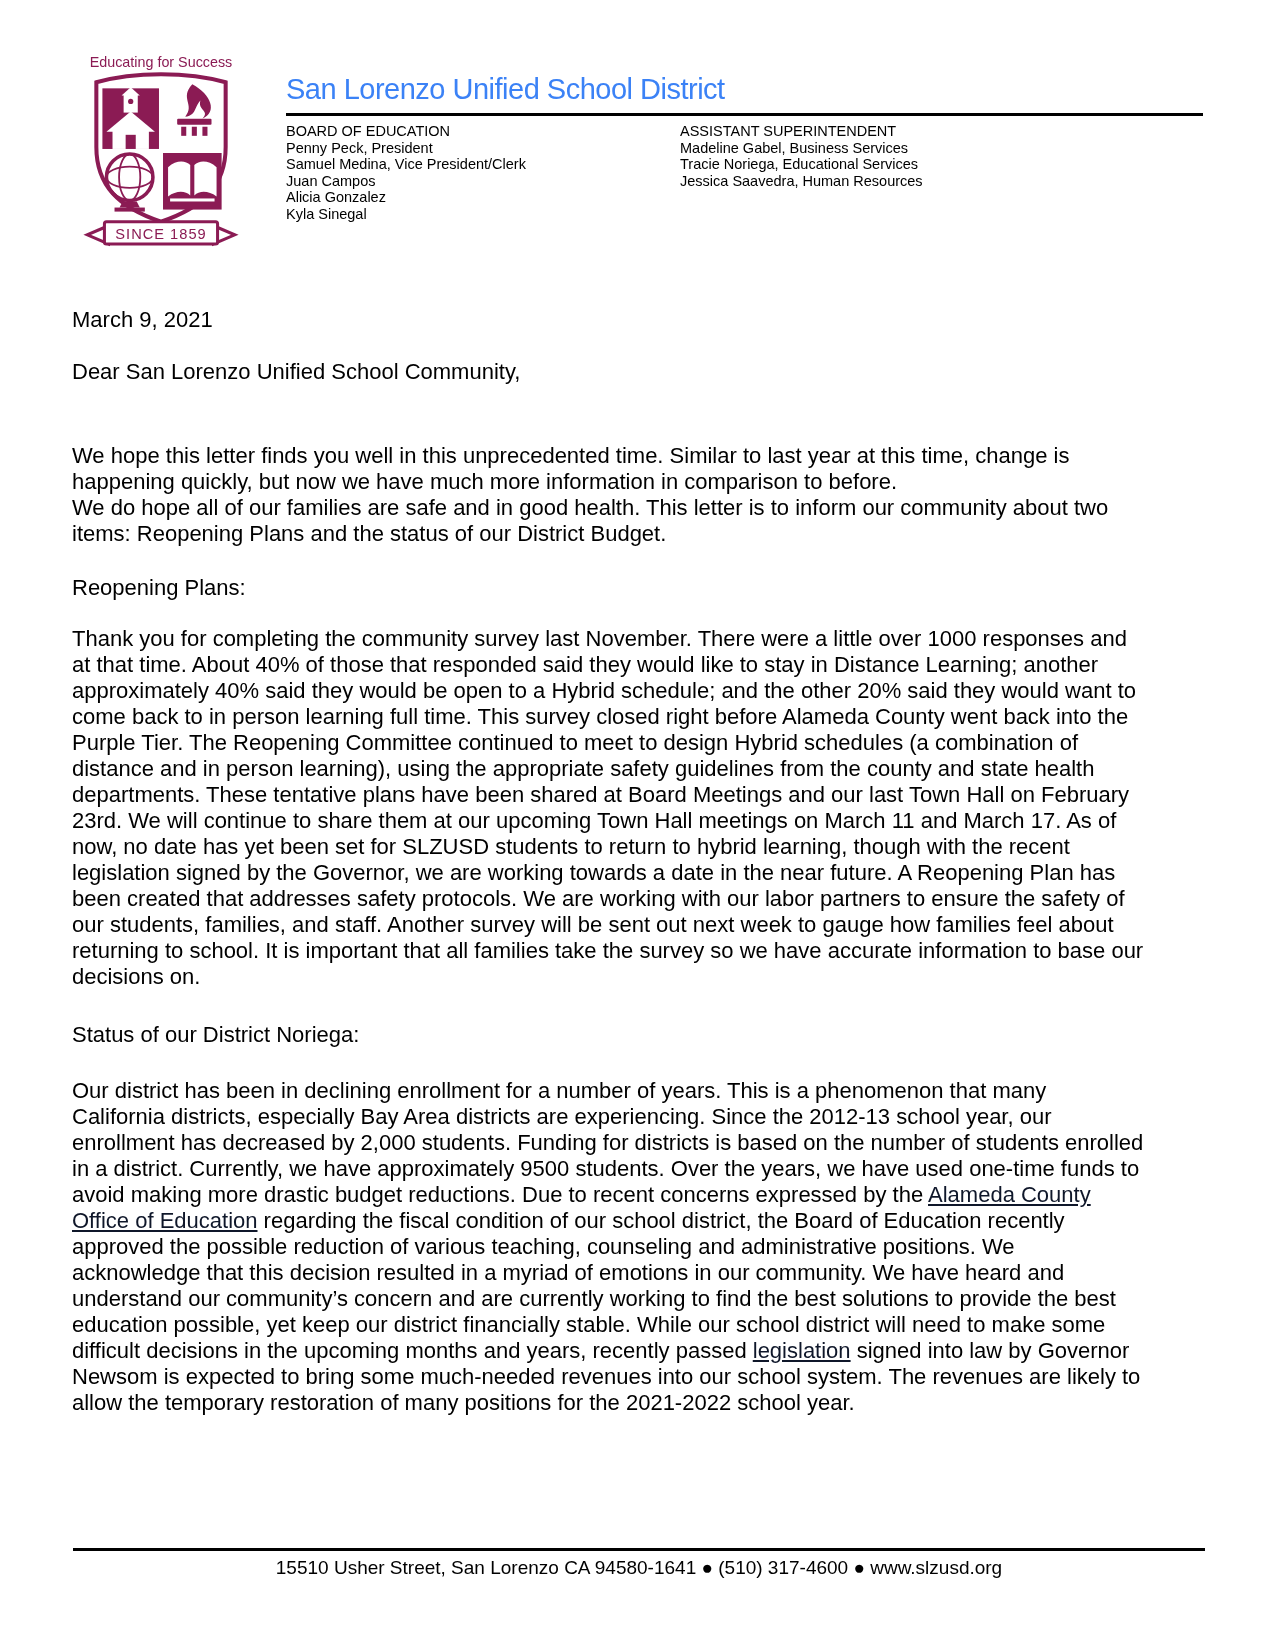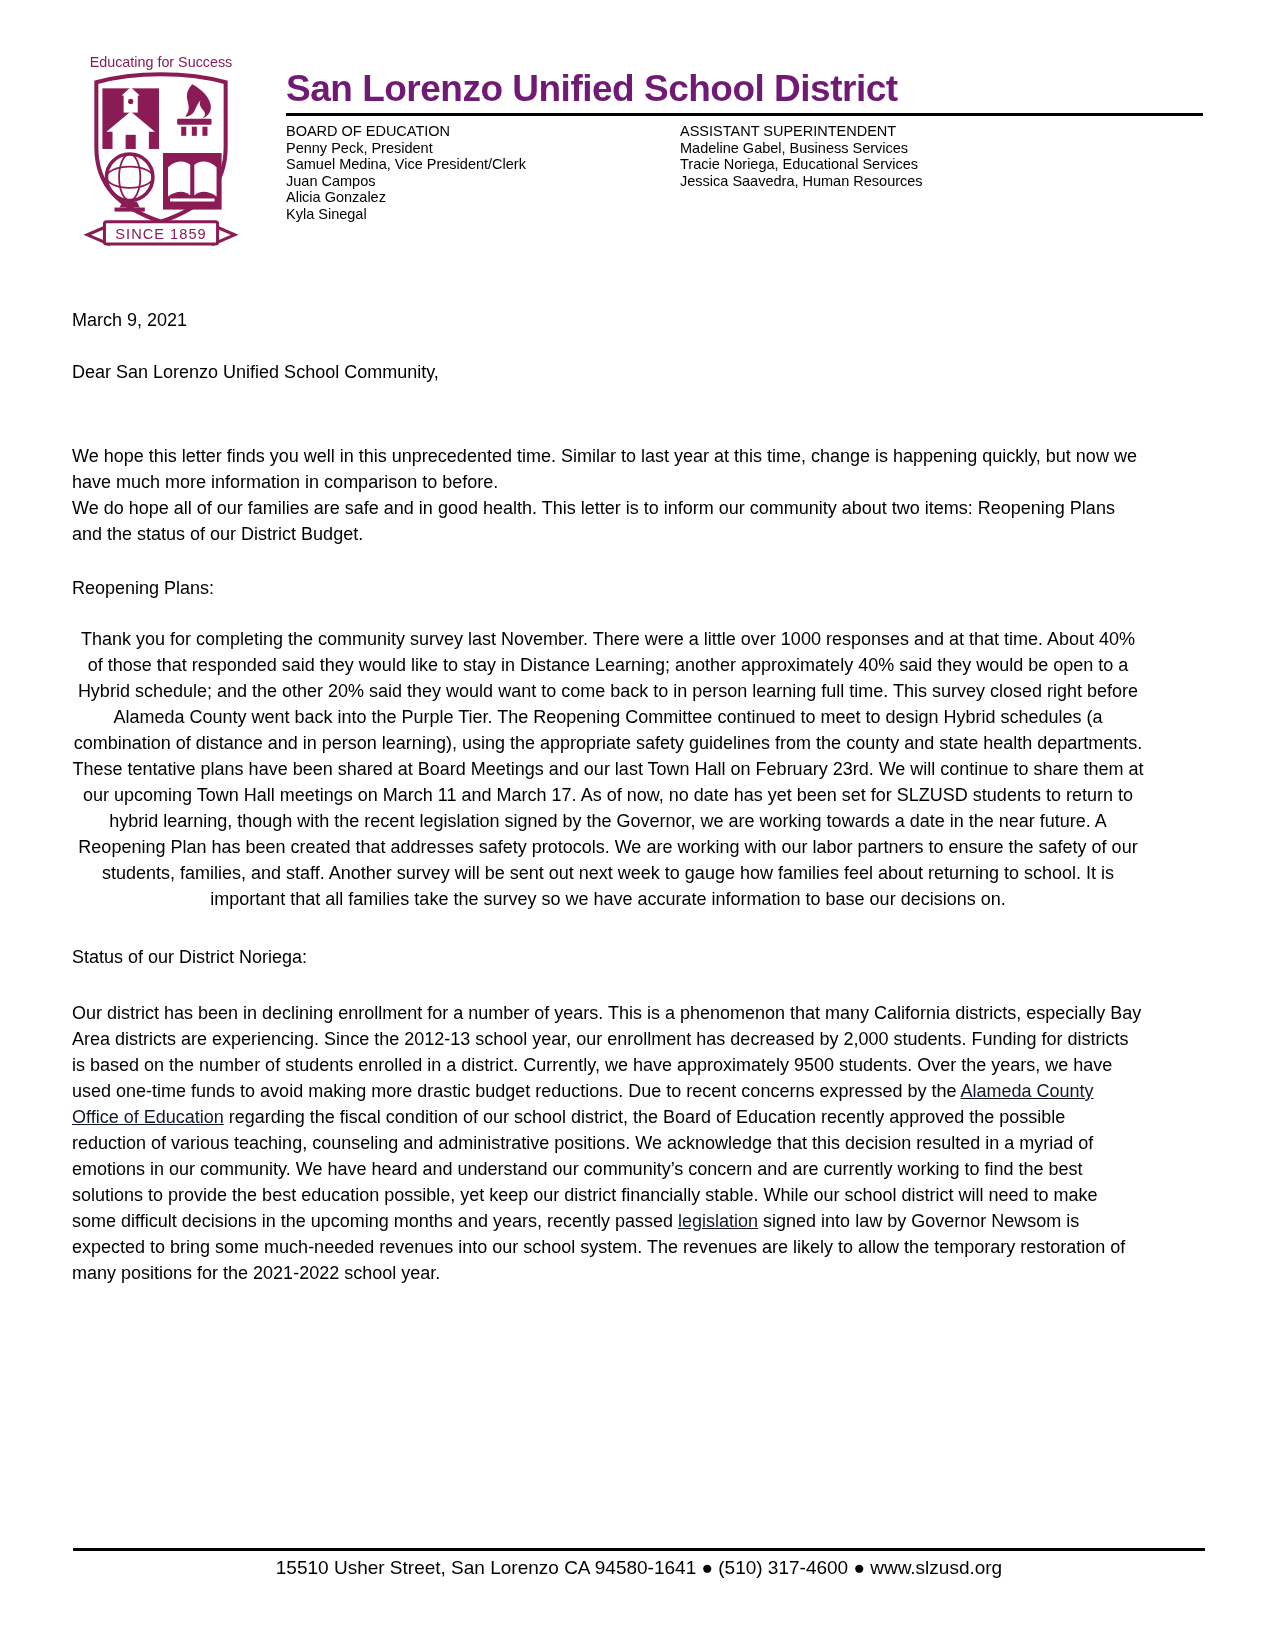--- a/index.html
+++ b/index.html
@@ -23,25 +23,25 @@
     height: 198px;
   }
   .logo svg { width: 100%; height: 100%; display: block; }
   .header-right {
     position: absolute;
     left: 286px;
     top: 70px;
     width: 917px;
   }
   .district-name {
-    font-size: 37px;
-    font-weight: bold;
+    font-size: 29px;
+    font-weight: normal;
     letter-spacing: -0.5px;
     line-height: 38px;
-    color: #701a75;
+    color: #3b82f6;
     white-space: nowrap;
   }
   .title-rule {
     border-top: 3px solid #000;
     margin-top: 5px;
   }
   .admin-columns {
     display: flex;
     margin-top: 7px;
     font-size: 14.5px;
@@ -50,27 +50,27 @@
   .admin-col div { white-space: nowrap; }
   .col-board { width: 394px; }
   .col-super { width: 250px; }
   .col-asst  { flex: 1; }
   
   .letter-body {
     position: absolute;
     left: 72px;
     top: 307px;
     width: 1072px;
-    font-size: 18px;
+    font-size: 22px;
     line-height: 26px;
   }
   .salutation { margin-top: 26px; }
   .intro-paragraph { margin-top: 58px; }
   .reopening-heading { margin-top: 28px; }
-  .reopening-paragraph { margin-top: 25px; text-align: center; }
+  .reopening-paragraph { margin-top: 25px; }
   .budget-heading { margin-top: 32px; }
   .budget-paragraph { margin-top: 30px; }
   a.inline-link {
     color: #0f172a;
     cursor: pointer;
   }
   
   .page-footer {
     position: absolute;
     left: 73px;

